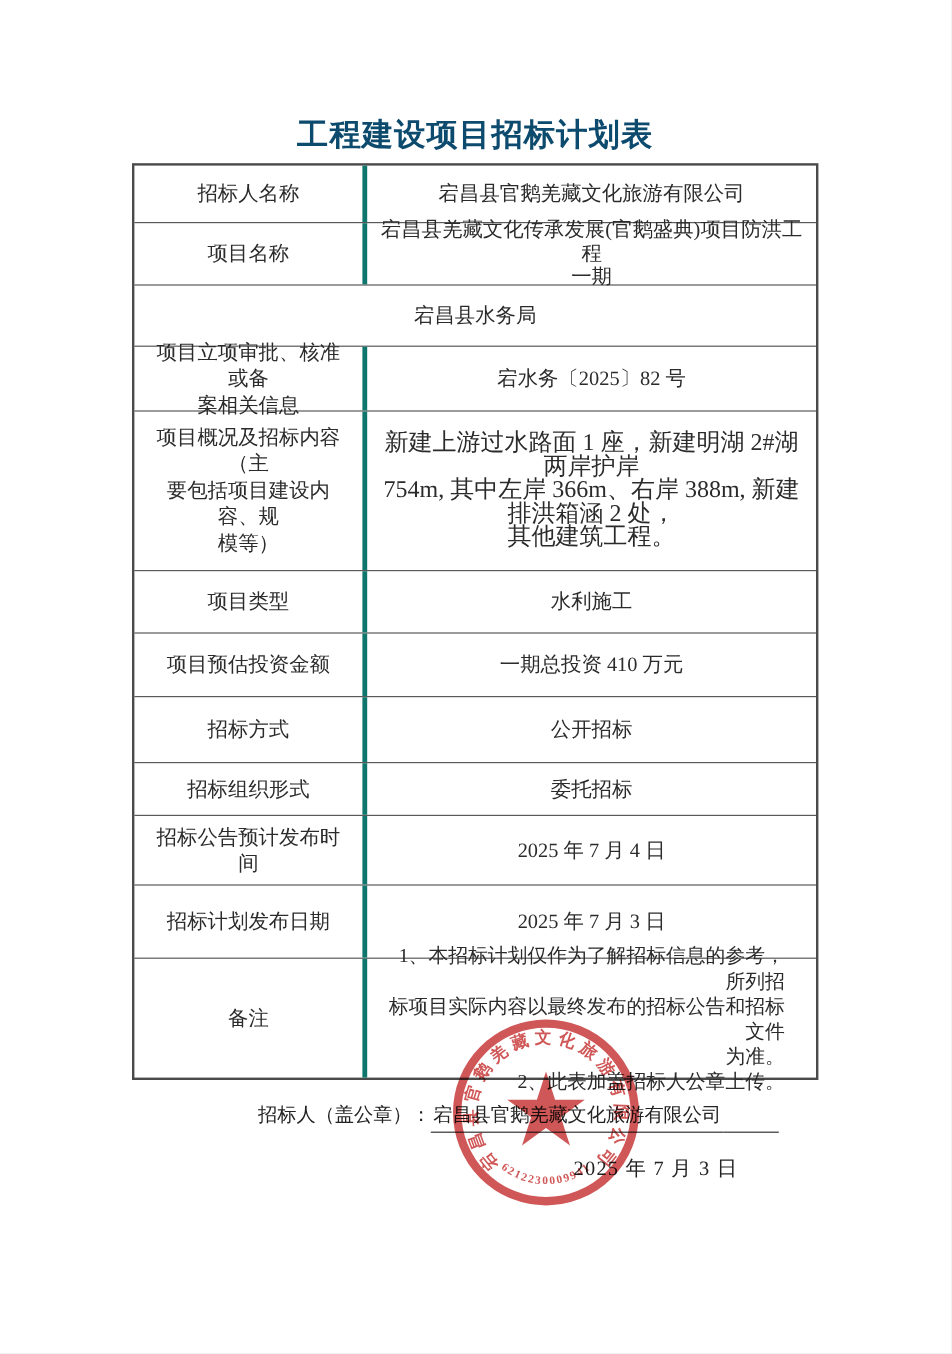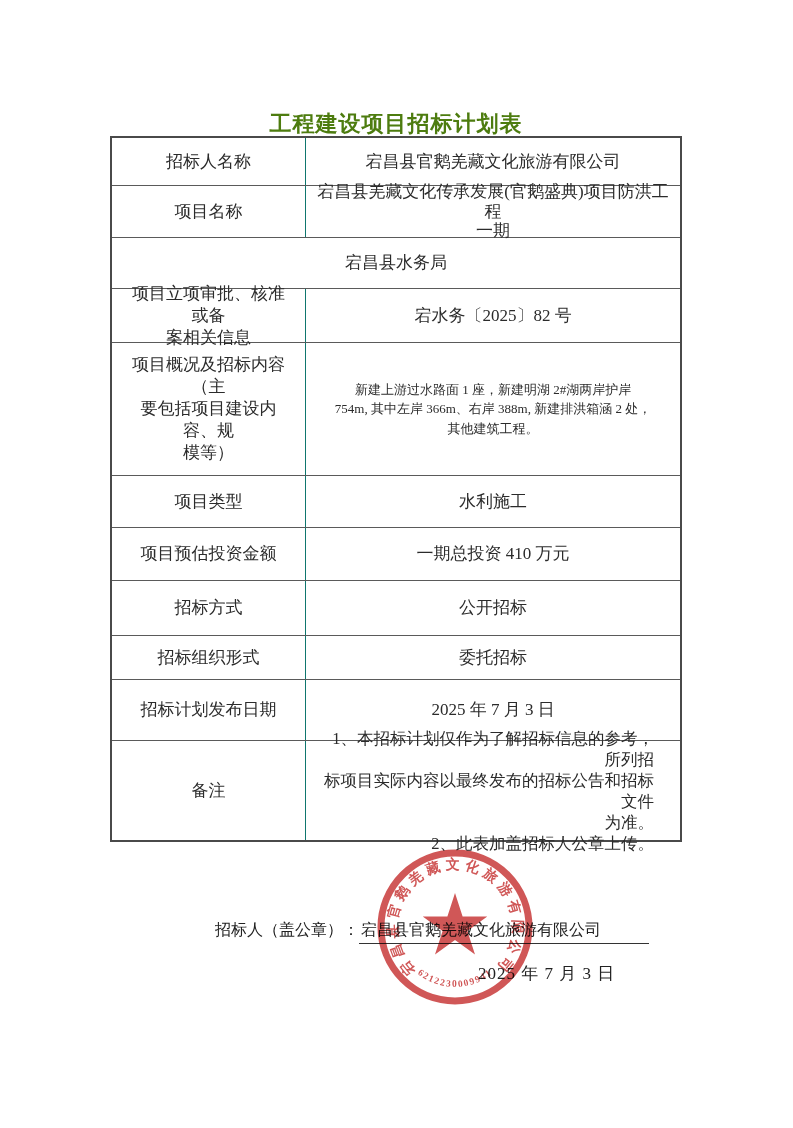--- a/index.html
+++ b/index.html
@@ -8,56 +8,56 @@
     position:relative;
     width:793px; height:1128px;
     background:#ffffff;
     font-family:"Liberation Serif", serif;
     color:#2b2b2b;
     overflow:hidden;
     margin:0 auto;
   }
   .title {
     position:absolute;
-    left:112px; top:108px; width:568px;
+    left:112px; top:96px; width:568px;
     text-align:center;
     font-family:"Liberation Sans", sans-serif;
     font-weight:bold;
-    font-size:22px;
+    font-size:26px;
     line-height:32px;
-    color:#4d7c0f;
+    color:#0c4a6e;
     letter-spacing:1px;
   }
   .tbl {
     position:absolute;
     left:110px; top:136px;
     width:572px;
     border:2px solid #4a4a4a;
     background:transparent;
   }
   .row { display:flex; width:100%; }
   .row + .row { border-top:1px solid #5a5a5a; }
   .cl {
     width:194px;
-    border-right:1px solid #0f766e;
+    border-right:4px solid #0f766e;
     display:flex; align-items:center; justify-content:center;
     text-align:center;
     font-size:17px; line-height:22px;
     white-space:pre-line;
     padding:2px 16px;
   }
   .cv {
     flex:1;
     display:flex; align-items:center; justify-content:center;
     text-align:center;
     font-size:17px; line-height:22px;
     white-space:pre-line;
     padding:2px 8px;
   }
-  .cv.dense { font-size:13px; line-height:19.5px; }
+  .cv.dense { font-size:20px; line-height:19.5px; }
   .cv.left  { justify-content:flex-start; text-align:right;
               font-size:16.5px; line-height:21px; padding-left:12px; padding-right:26px; }
   .cv.tight { line-height:19.5px; }
   .sig-line {
     position:absolute;
     left:215px; top:919px;
     font-size:16px; line-height:22px;
     color:#222;
     white-space:nowrap;
   }
@@ -131,20 +131,24 @@
       <div class="cv">一期总投资 410 万元</div>
     </div>
     <div class="row" style="height:55px">
       <div class="cl">招标方式</div>
       <div class="cv">公开招标</div>
     </div>
     <div class="row" style="height:44px">
       <div class="cl">招标组织形式</div>
       <div class="cv">委托招标</div>
     </div>
+    <div class="row" style="height:58px">
+      <div class="cl">招标公告预计发布时间</div>
+      <div class="cv">2025 年 7 月 4 日</div>
+    </div>
     <div class="row" style="height:61px">
       <div class="cl">招标计划发布日期</div>
       <div class="cv">2025 年 7 月 3 日</div>
     </div>
     <div class="row" style="height:100px">
       <div class="cl">备注</div>
       <div class="cv left">1、本招标计划仅作为了解招标信息的参考，所列招
 标项目实际内容以最终发布的招标公告和招标文件
 为准。
 2、此表加盖招标人公章上传。</div>

